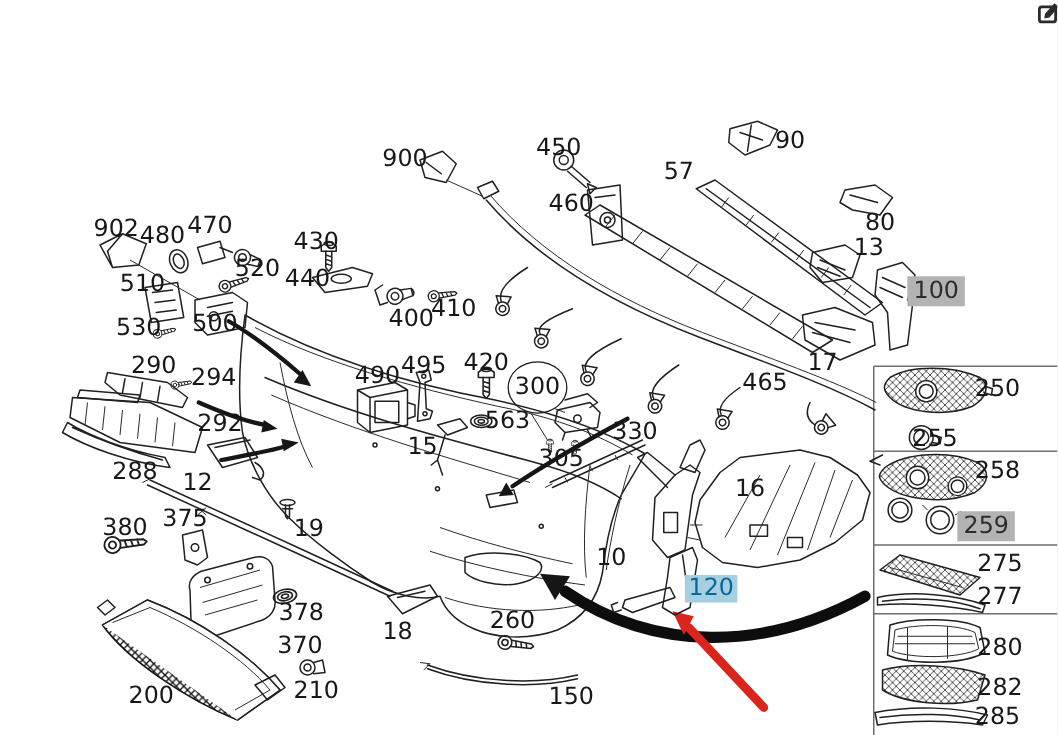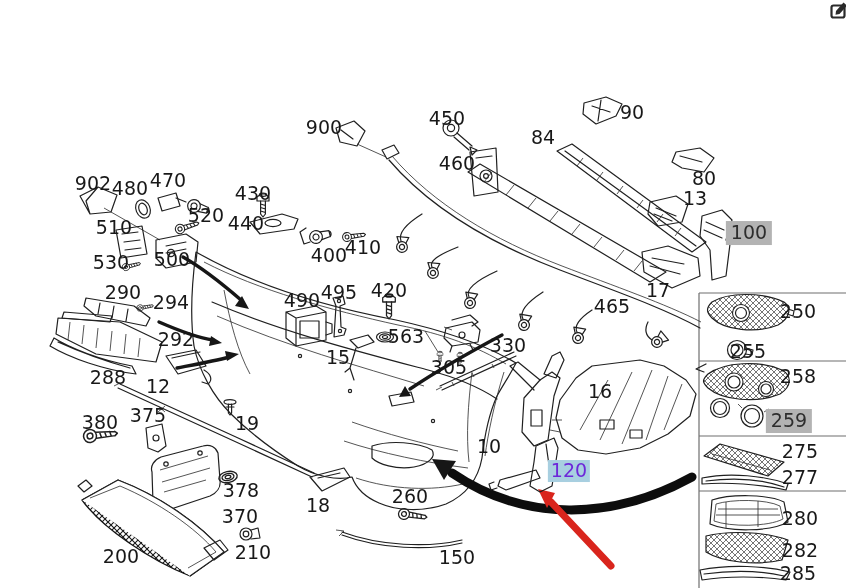--- a/index.html
+++ b/index.html
@@ -19,21 +19,21 @@
   svg.art .meshd{fill:url(#meshd);stroke:#161616;stroke-width:1.3;stroke-linejoin:round;}
   svg.art .wht{fill:#ffffff;stroke:#202020;stroke-width:1.1;}
   svg.art .frame{stroke:#6f6f6f;stroke-width:1.2;fill:none;}
   .labels{position:absolute;inset:0;}
   .lbl{
     position:absolute;transform:translate(-50%,-50%);
     font-size:19px;line-height:1.05;color:#181818;white-space:nowrap;
     cursor:default;
   }
   .lbl.gray{background:#b3b3b3;color:#2d2d2d;padding:2px 5px;}
-  .lbl.blue{background:#a8cfe0;color:#6d28d9;padding:1px 3px;}
+  .lbl.blue{background:#a8cfe0;color:#0369a1;padding:1px 3px;}
   .lbl.circle{
     border:1.6px solid #1a1a1a;border-radius:50%;
     width:46px;height:40px;display:flex;align-items:center;justify-content:center;
   }
   .corner-icon{position:absolute;right:-4px;top:2px;width:20px;height:18px;}
 </style>
 </head>
 <body>
 
 <div class="stage">
@@ -381,36 +381,37 @@
       <div class="lbl" style="left: 206px; top: 216px;">520</div>
       <div class="lbl" style="left: 111px; top: 263px;">530</div>
       <div class="lbl" style="left: 172px; top: 260px;">500</div>
       <div class="lbl" style="left: 253px; top: 194px;">430</div>
       <div class="lbl" style="left: 246px; top: 224px;">440</div>
       <div class="lbl" style="left: 324px; top: 128px;">900</div>
       <div class="lbl" style="left: 447px; top: 119px;">450</div>
       <div class="lbl" style="left: 457px; top: 164px;">460</div>
       <div class="lbl" style="left: 329px; top: 256px;">400</div>
       <div class="lbl" style="left: 363px; top: 248px;">410</div>
-      <div class="lbl" style="left: 543px; top: 138px;">84</div>
+      <div class="lbl" style="left: 543px; top: 138px;">57</div>
       <div class="lbl" style="left: 632px; top: 113px;">90</div>
       <div class="lbl" style="left: 704px; top: 143px; margin-top: 36px;">80</div>
       <div class="lbl" style="left: 695px; top: 199px;">13</div>
       <div class="lbl gray" style="left: 749px; top: 233px;">100</div>
       <div class="lbl" style="left: 658px; top: 291px;">17</div>
       <div class="lbl" style="left: 612px; top: 307px;">465</div>
       <div class="lbl" style="left: 123px; top: 293px;">290</div>
       <div class="lbl" style="left: 171px; top: 303px;">294</div>
       <div class="lbl" style="left: 176px; top: 340px;">292</div>
       <div class="lbl" style="left: 108px; top: 378px;">288</div>
       <div class="lbl" style="left: 158px; top: 387px;">12</div>
       <div class="lbl" style="left: 302px; top: 301px;">490</div>
       <div class="lbl" style="left: 339px; top: 293px;">495</div>
       <div class="lbl" style="left: 389px; top: 291px;">420</div>
       <div class="lbl" style="left: 406px; top: 337px;">563</div>
+      <div class="lbl circle" style="left: 430px; top: 310px;">300</div>
       <div class="lbl" style="left: 449px; top: 368px;">305</div>
       <div class="lbl" style="left: 338px; top: 358px;">15</div>
       <div class="lbl" style="left: 508px; top: 346px;">330</div>
       <div class="lbl" style="left: 600px; top: 392px;">16</div>
       <div class="lbl" style="left: 489px; top: 447px;">10</div>
       <div class="lbl blue" style="left: 569px; top: 471px;">120</div>
       <div class="lbl" style="left: 100px; top: 423px;">380</div>
       <div class="lbl" style="left: 148px; top: 416px;">375</div>
       <div class="lbl" style="left: 247px; top: 424px;">19</div>
       <div class="lbl" style="left: 241px; top: 491px;">378</div>

